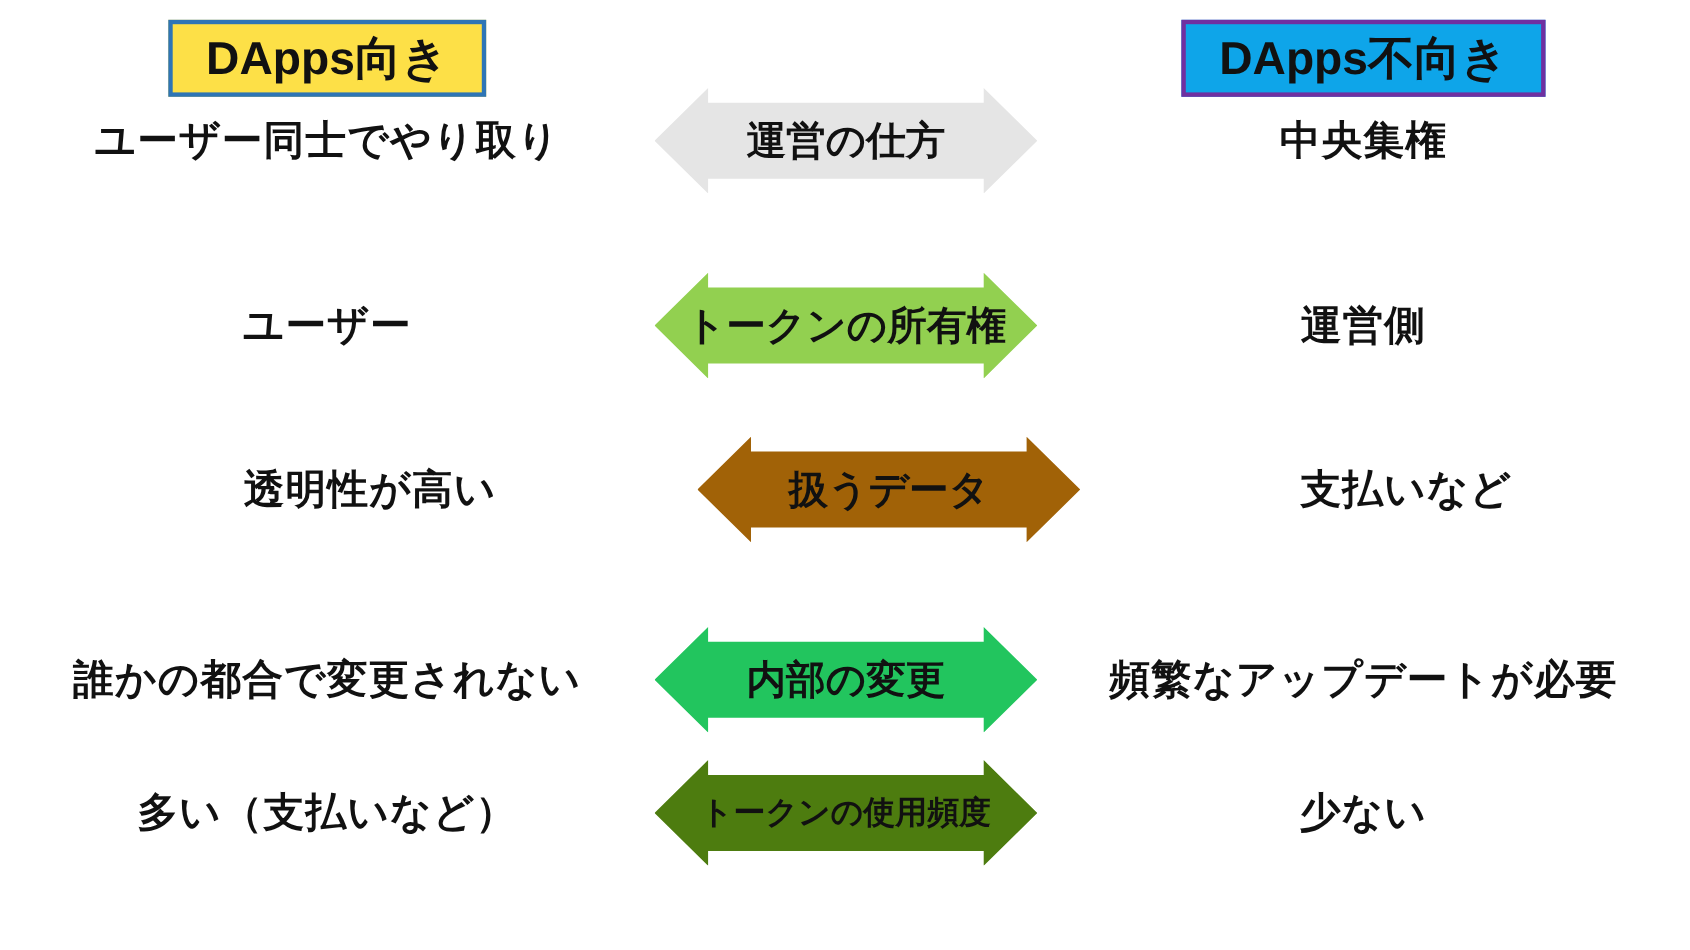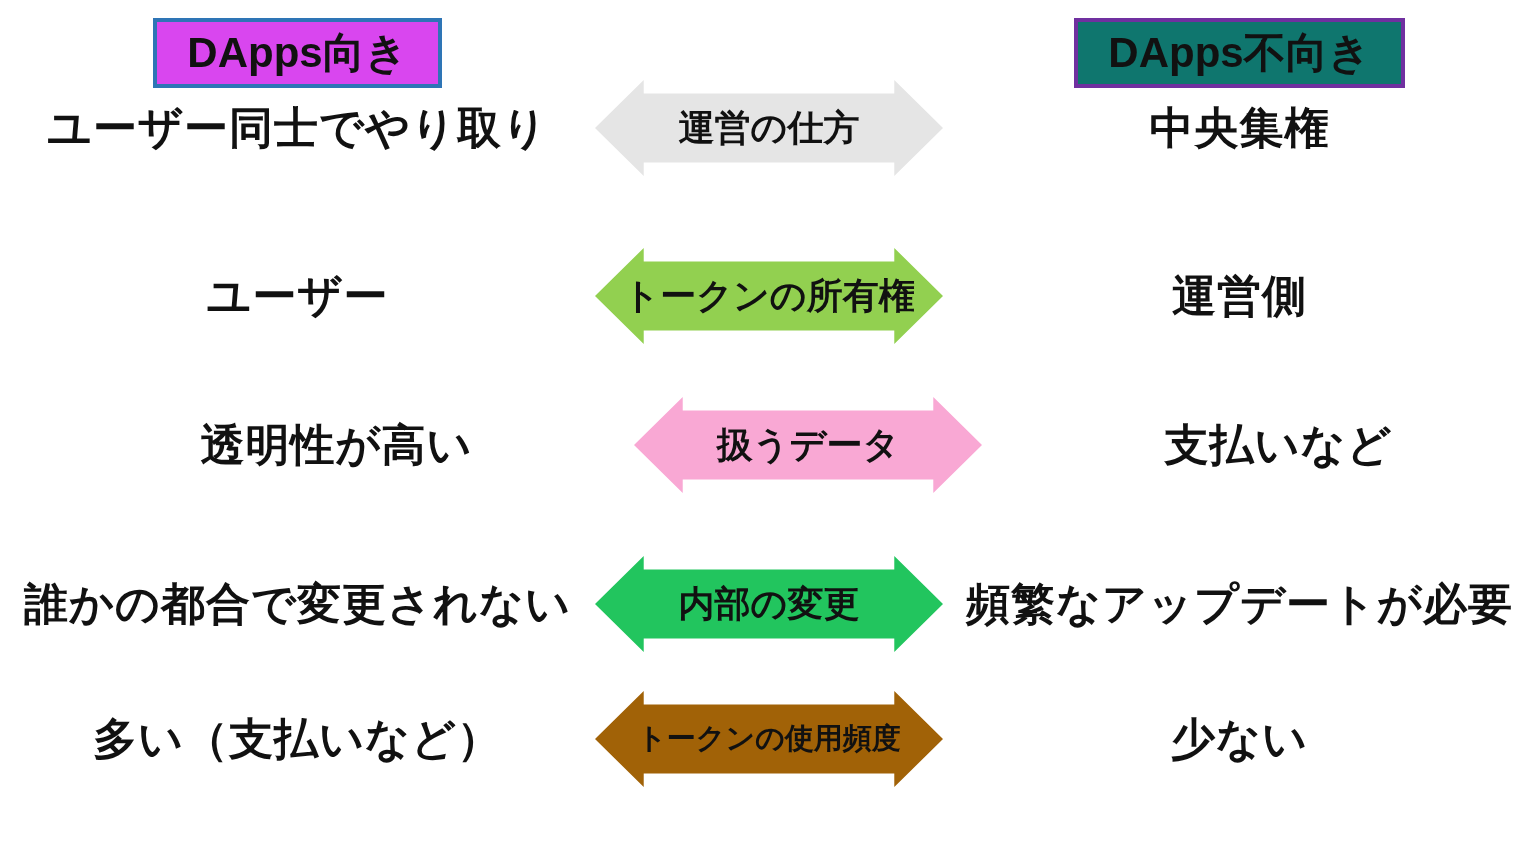--- a/index.html
+++ b/index.html
@@ -14,21 +14,21 @@
     width: 1536px;
     height: 100px;
     display: flex;
     align-items: center;
   }
   .cell-left  { width: 595px; display: flex; justify-content: center; align-items: center; }
   .cell-mid   { width: 348px; display: flex; justify-content: center; align-items: center; }
   .cell-right { width: 593px; display: flex; justify-content: center; align-items: center; }
 
   .side-text {
-    font-size: 44px;
+    font-size: 37px;
     font-weight: bold;
     letter-spacing: 1px;
     white-space: nowrap;
     text-align: center;
     line-height: 1.1;
   }
 
   .header-row { top: 13px; height: 80px; }
   .header-box {
     font-size: 42px;
@@ -54,35 +54,35 @@
     font-size: 36px;
     font-weight: bold;
     white-space: nowrap;
     color: #111111;
   }
   .arrow-label.small { font-size: 29px; }
 
   .r1 { top: 78px; }
   .r2 { top: 246px; }
   .r3 { top: 395px; margin-left: 39px; }
-  .r4 { top: 554px; }
+  .r4 { top: 568px; }
   .r5 { top: 689px; }
 </style>
 </head>
 <body>
 
 <div class="canvas">
 
   <div class="row header-row">
     <div class="cell-left">
-      <div class="header-box" style="background-color: #d946ef; border-color: rgb(46, 117, 182);">DApps向き</div>
+      <div class="header-box" style="background-color: #fde047; border-color: rgb(46, 117, 182);">DApps向き</div>
     </div>
     <div class="cell-mid"></div>
     <div class="cell-right">
-      <div class="header-box" style="background-color: #0f766e; border-color: rgb(112, 48, 160);">DApps不向き</div>
+      <div class="header-box" style="background-color: #0ea5e9; border-color: rgb(112, 48, 160);">DApps不向き</div>
     </div>
   </div>
 
   <div class="row r1">
     <div class="cell-left">
       <div class="side-text">ユーザー同士でやり取り</div>
     </div>
     <div class="cell-mid">
       <div class="arrow" style="background-color: #e5e5e5;">
         <span class="arrow-label">運営の仕方</span>
@@ -105,21 +105,21 @@
     <div class="cell-right">
       <div class="side-text">運営側</div>
     </div>
   </div>
 
   <div class="row r3">
     <div class="cell-left">
       <div class="side-text">透明性が高い</div>
     </div>
     <div class="cell-mid">
-      <div class="arrow" style="background-color: #f9a8d4;">
+      <div class="arrow" style="background-color: #a16207;">
         <span class="arrow-label">扱うデータ</span>
       </div>
     </div>
     <div class="cell-right">
       <div class="side-text">支払いなど</div>
     </div>
   </div>
 
   <div class="row r4">
     <div class="cell-left">
@@ -133,21 +133,21 @@
     <div class="cell-right">
       <div class="side-text">頻繁なアップデートが必要</div>
     </div>
   </div>
 
   <div class="row r5">
     <div class="cell-left">
       <div class="side-text">多い（支払いなど）</div>
     </div>
     <div class="cell-mid">
-      <div class="arrow" style="background-color: #a16207; font-family: Liberation Serif, serif;">
+      <div class="arrow" style="background-color: #4d7c0f; font-family: Liberation Serif, serif;">
         <span class="arrow-label small">トークンの使用頻度</span>
       </div>
     </div>
     <div class="cell-right">
       <div class="side-text">少ない</div>
     </div>
   </div>
 
 </div>
 

